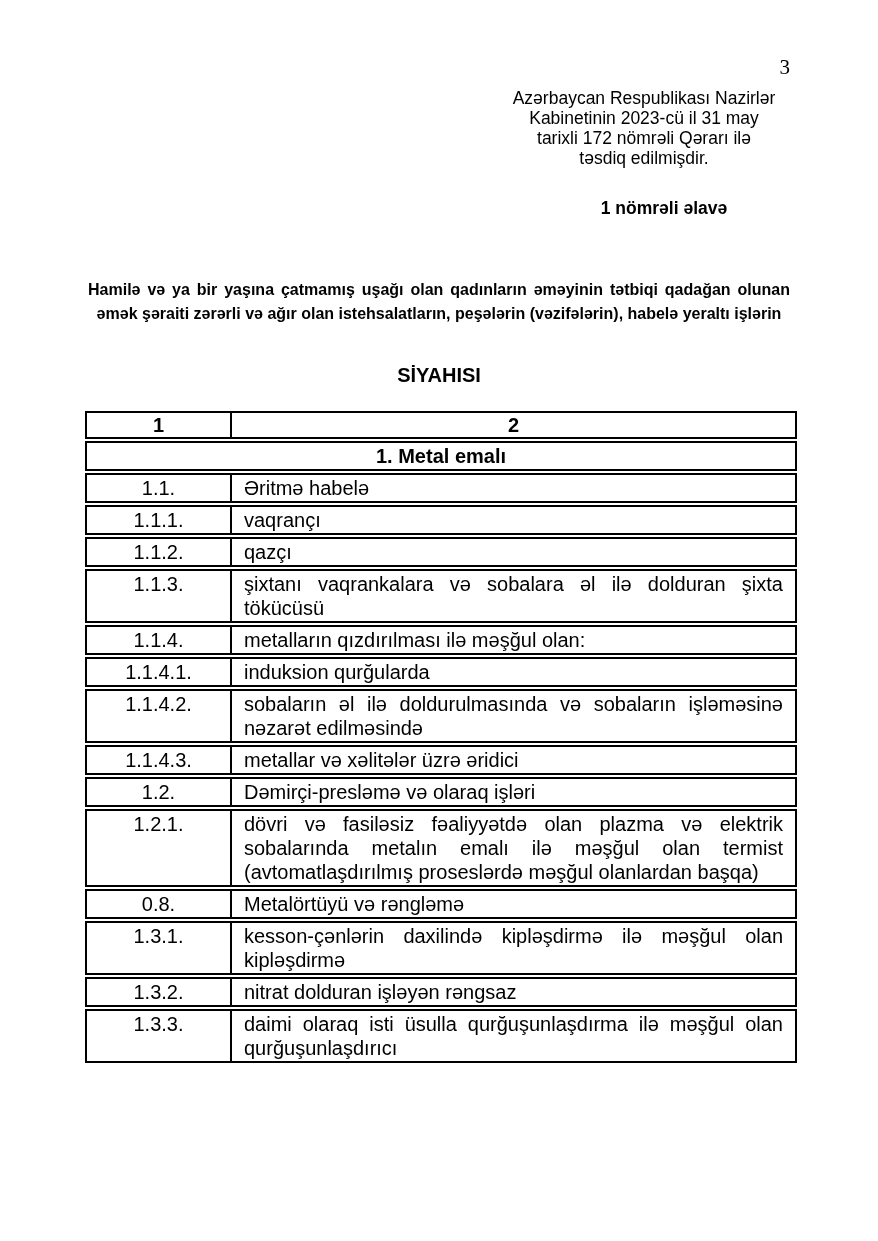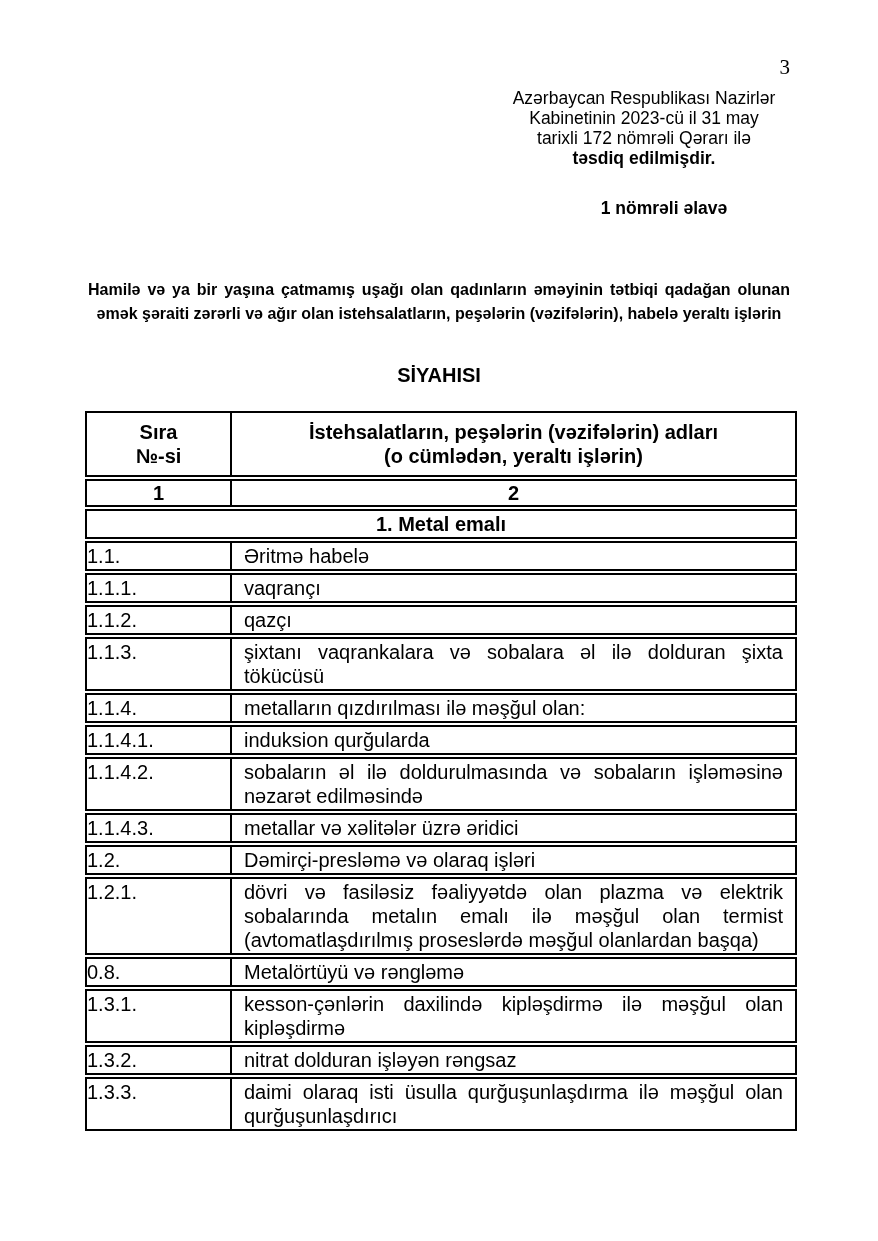--- a/index.html
+++ b/index.html
@@ -23,21 +23,21 @@
     font-size: 21px;
     line-height: 24px;
   }
   .approval-block {
     width: 300px;
     margin: 0 84px 0 auto;
     text-align: center;
     font-size: 17.5px;
     line-height: 20px;
   }
-  .approval-block .bold-line { font-weight: bold; }
+  .approval-block .bold-line { font-weight: normal; }
   .annex {
     width: 300px;
     margin: 30px 64px 0 auto;
     text-align: center;
     font-weight: bold;
     font-size: 17.5px;
     line-height: 20px;
   }
   .doc-title {
     margin: 60px 88px 0 88px;
@@ -62,20 +62,21 @@
     font-size: 20px;
     line-height: 24px;
   }
   .list-table td {
     border: 2px solid #000;
     vertical-align: top;
   }
   .list-table .c1 {
     width: 145px;
     border-right: 0;
+    text-align: center;
     padding: 1px 0;
   }
   .list-table .c2 {
     text-align: justify;
     padding: 1px 12px;
   }
   .list-table .head-cell {
     font-weight: bold;
     text-align: center;
     vertical-align: middle;
@@ -107,30 +108,20 @@
   </div>
 
   <div class="annex">1 nömrəli əlavə</div>
 
   <div class="doc-title">Hamilə və ya bir yaşına çatmamış uşağı olan qadınların əməyinin tətbiqi qadağan olunan əmək şəraiti zərərli və ağır olan istehsalatların, peşələrin (vəzifələrin),  habelə yeraltı işlərin</div>
 
   <div class="doc-subtitle">SİYAHISI</div>
 
   <table class="list-table">
     <tbody id="rows-body">
-      <tr>
-        <td class="c1 head-cell">
-          <div>Sıra</div>
-          <div>№-si</div>
-        </td>
-        <td class="c2 head-cell">
-          <div>İstehsalatların, peşələrin (vəzifələrin) adları</div>
-          <div>(o cümlədən, yeraltı işlərin)</div>
-        </td>
-      </tr>
       <tr>
         <td class="c1 num-cell">1</td>
         <td class="c2 num-cell">2</td>
       </tr>
       <tr>
         <td class="section-cell" colspan="2">1. Metal emalı</td>
       </tr>
 
   <tr>
     <td class="c1">1.1.</td>

